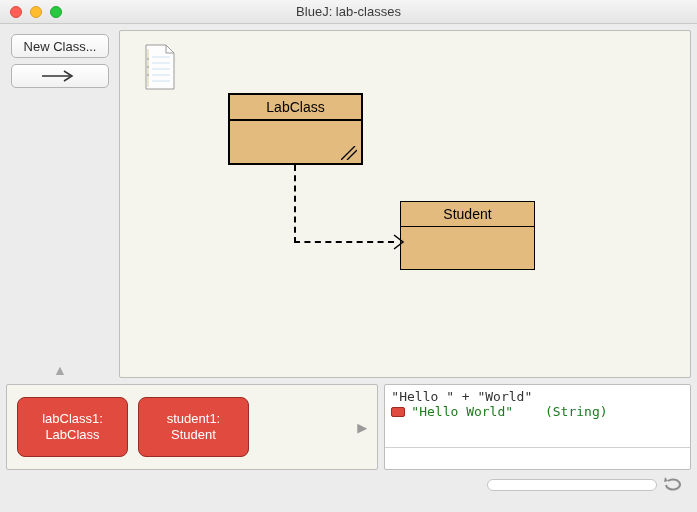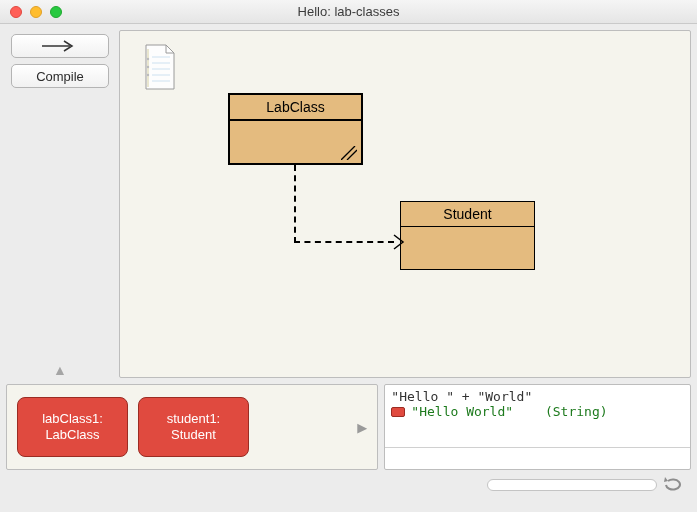--- a/index.html
+++ b/index.html
@@ -205,33 +205,33 @@
 <body>
 
 <div class="window">
 
   <div class="titlebar">
     <div class="traffic-lights">
       <div class="tl red"></div>
       <div class="tl yellow"></div>
       <div class="tl green"></div>
     </div>
-    <div class="titlebar-title">Hello:  lab-classes</div>
+    <div class="titlebar-title">BlueJ:  lab-classes</div>
   </div>
 
   <div class="main-area">
 
     <div class="sidebar">
+      <button>New Class...</button>
       <button class="arrow-btn">
         <svg width="40" height="14" viewBox="0 0 40 14">
           <line x1="2" y1="7" x2="30" y2="7" stroke="#333" stroke-width="1.5"></line>
           <polyline points="24,2 32,7 24,12" fill="none" stroke="#333" stroke-width="1.5"></polyline>
         </svg>
       </button>
-      <button>Compile</button>
       <div class="sidebar-spacer"></div>
       <div class="collapse-arrow">▲</div>
     </div>
 
     <div class="canvas">
 
       <div class="paper-icon">
         <svg width="40" height="48" viewBox="0 0 40 48">
           <path d="M6 2 h20 l8 8 v36 h-28 z" fill="#fdfdfd" stroke="#9a9a9a"></path>
           <path d="M26 2 v8 h8" fill="none" stroke="#9a9a9a"></path>

